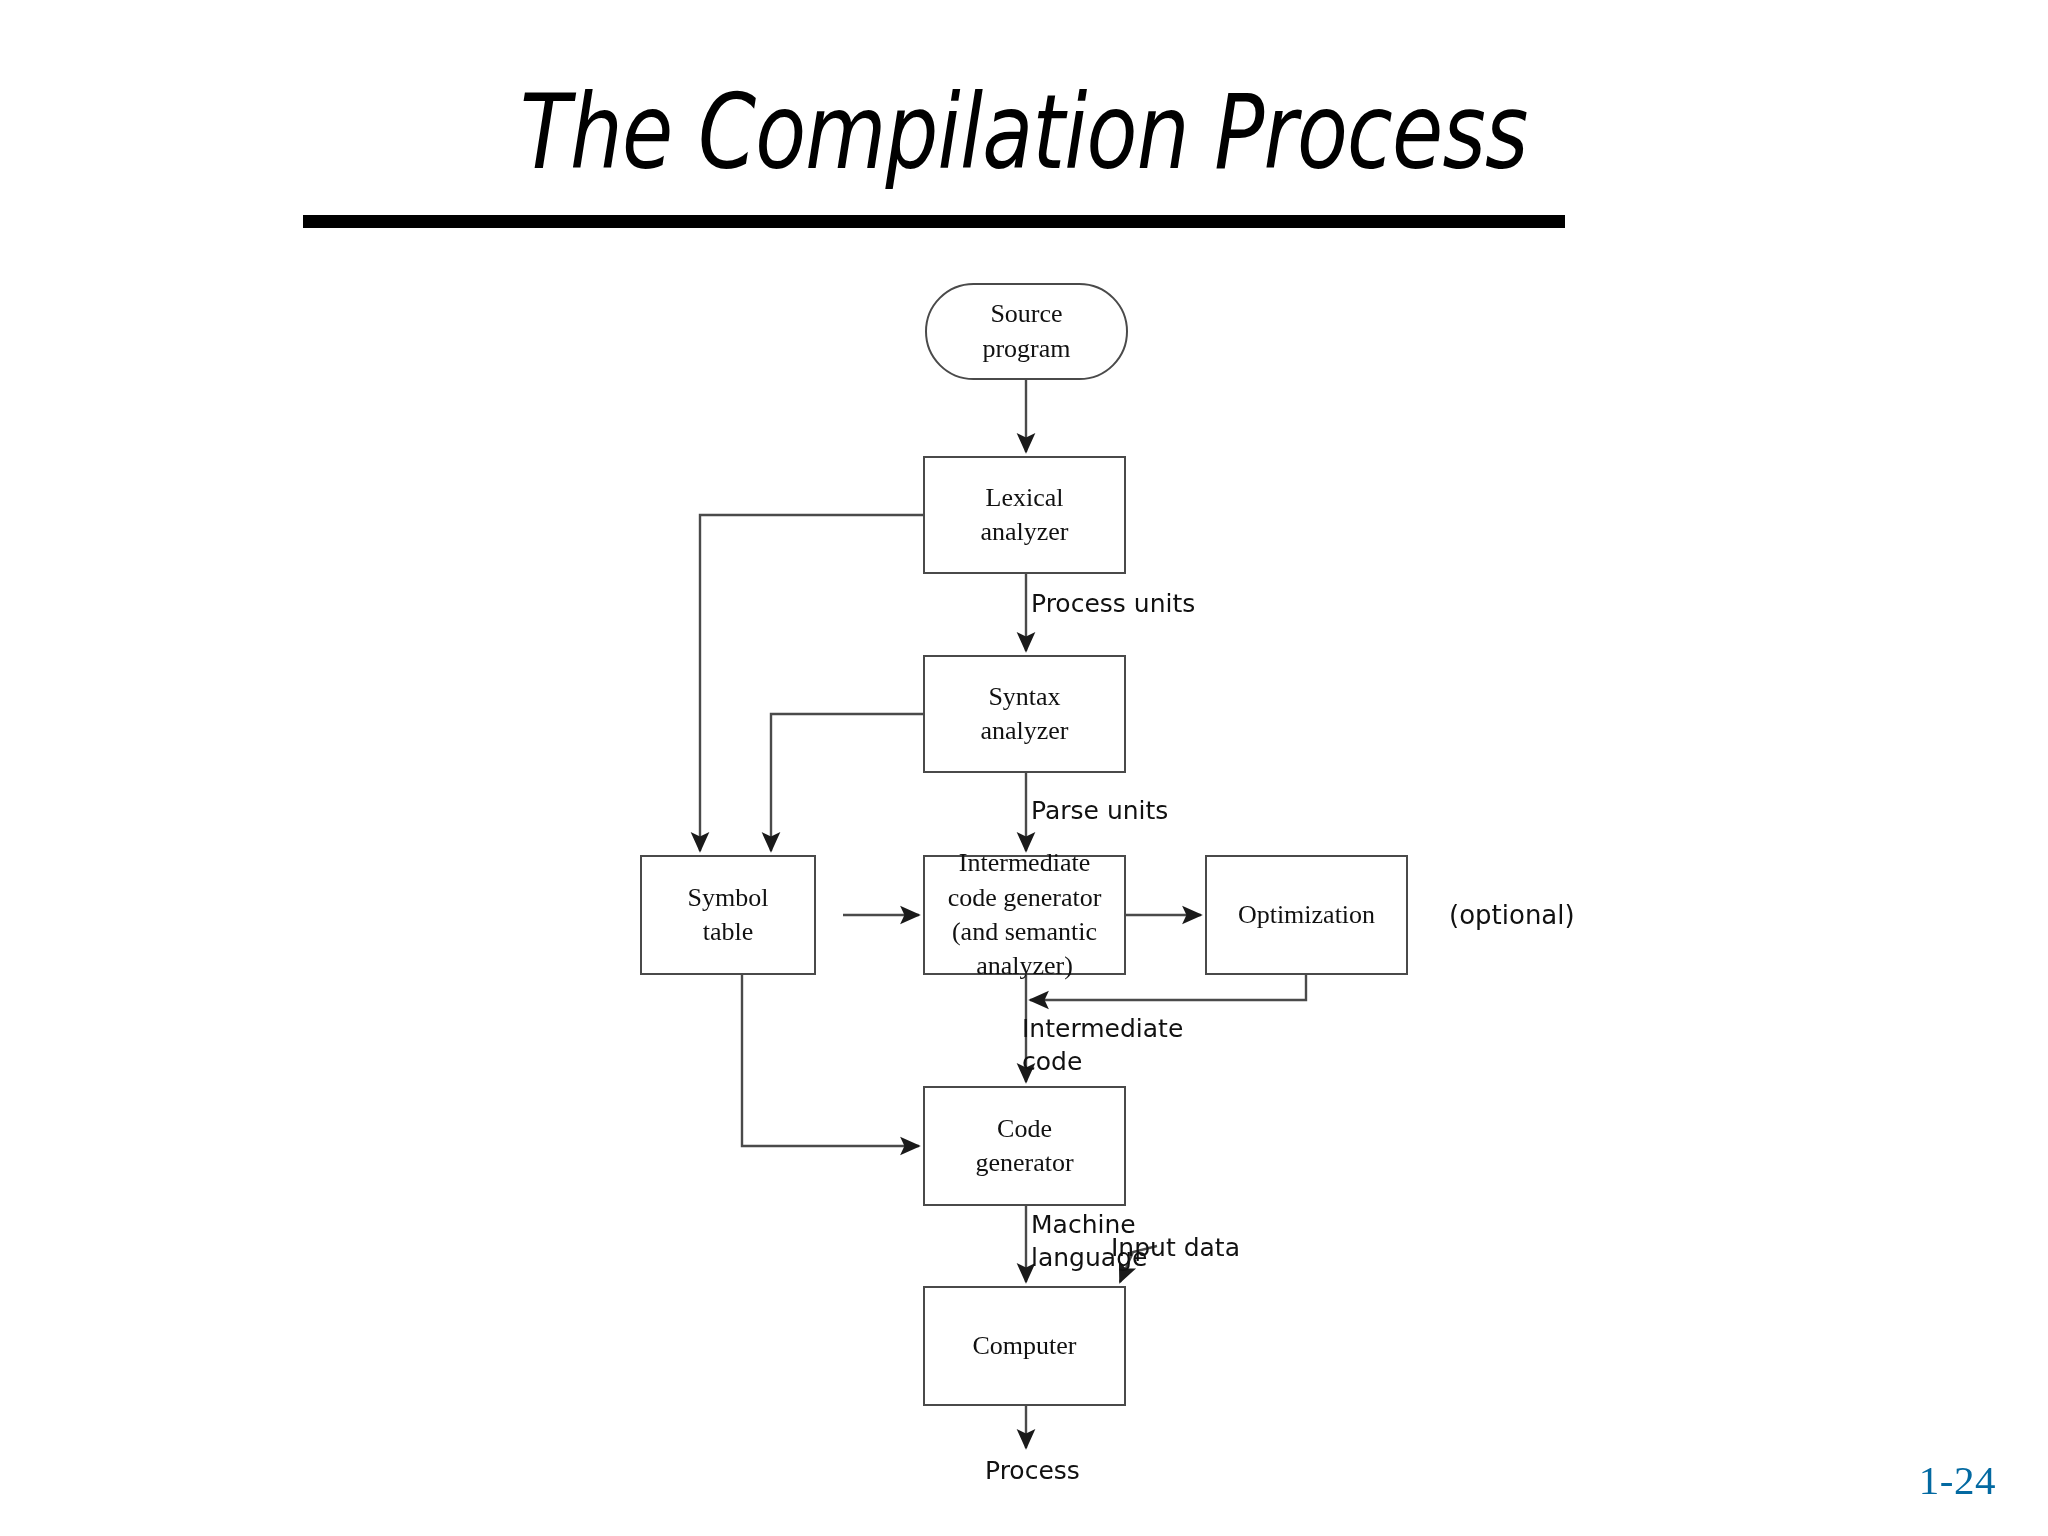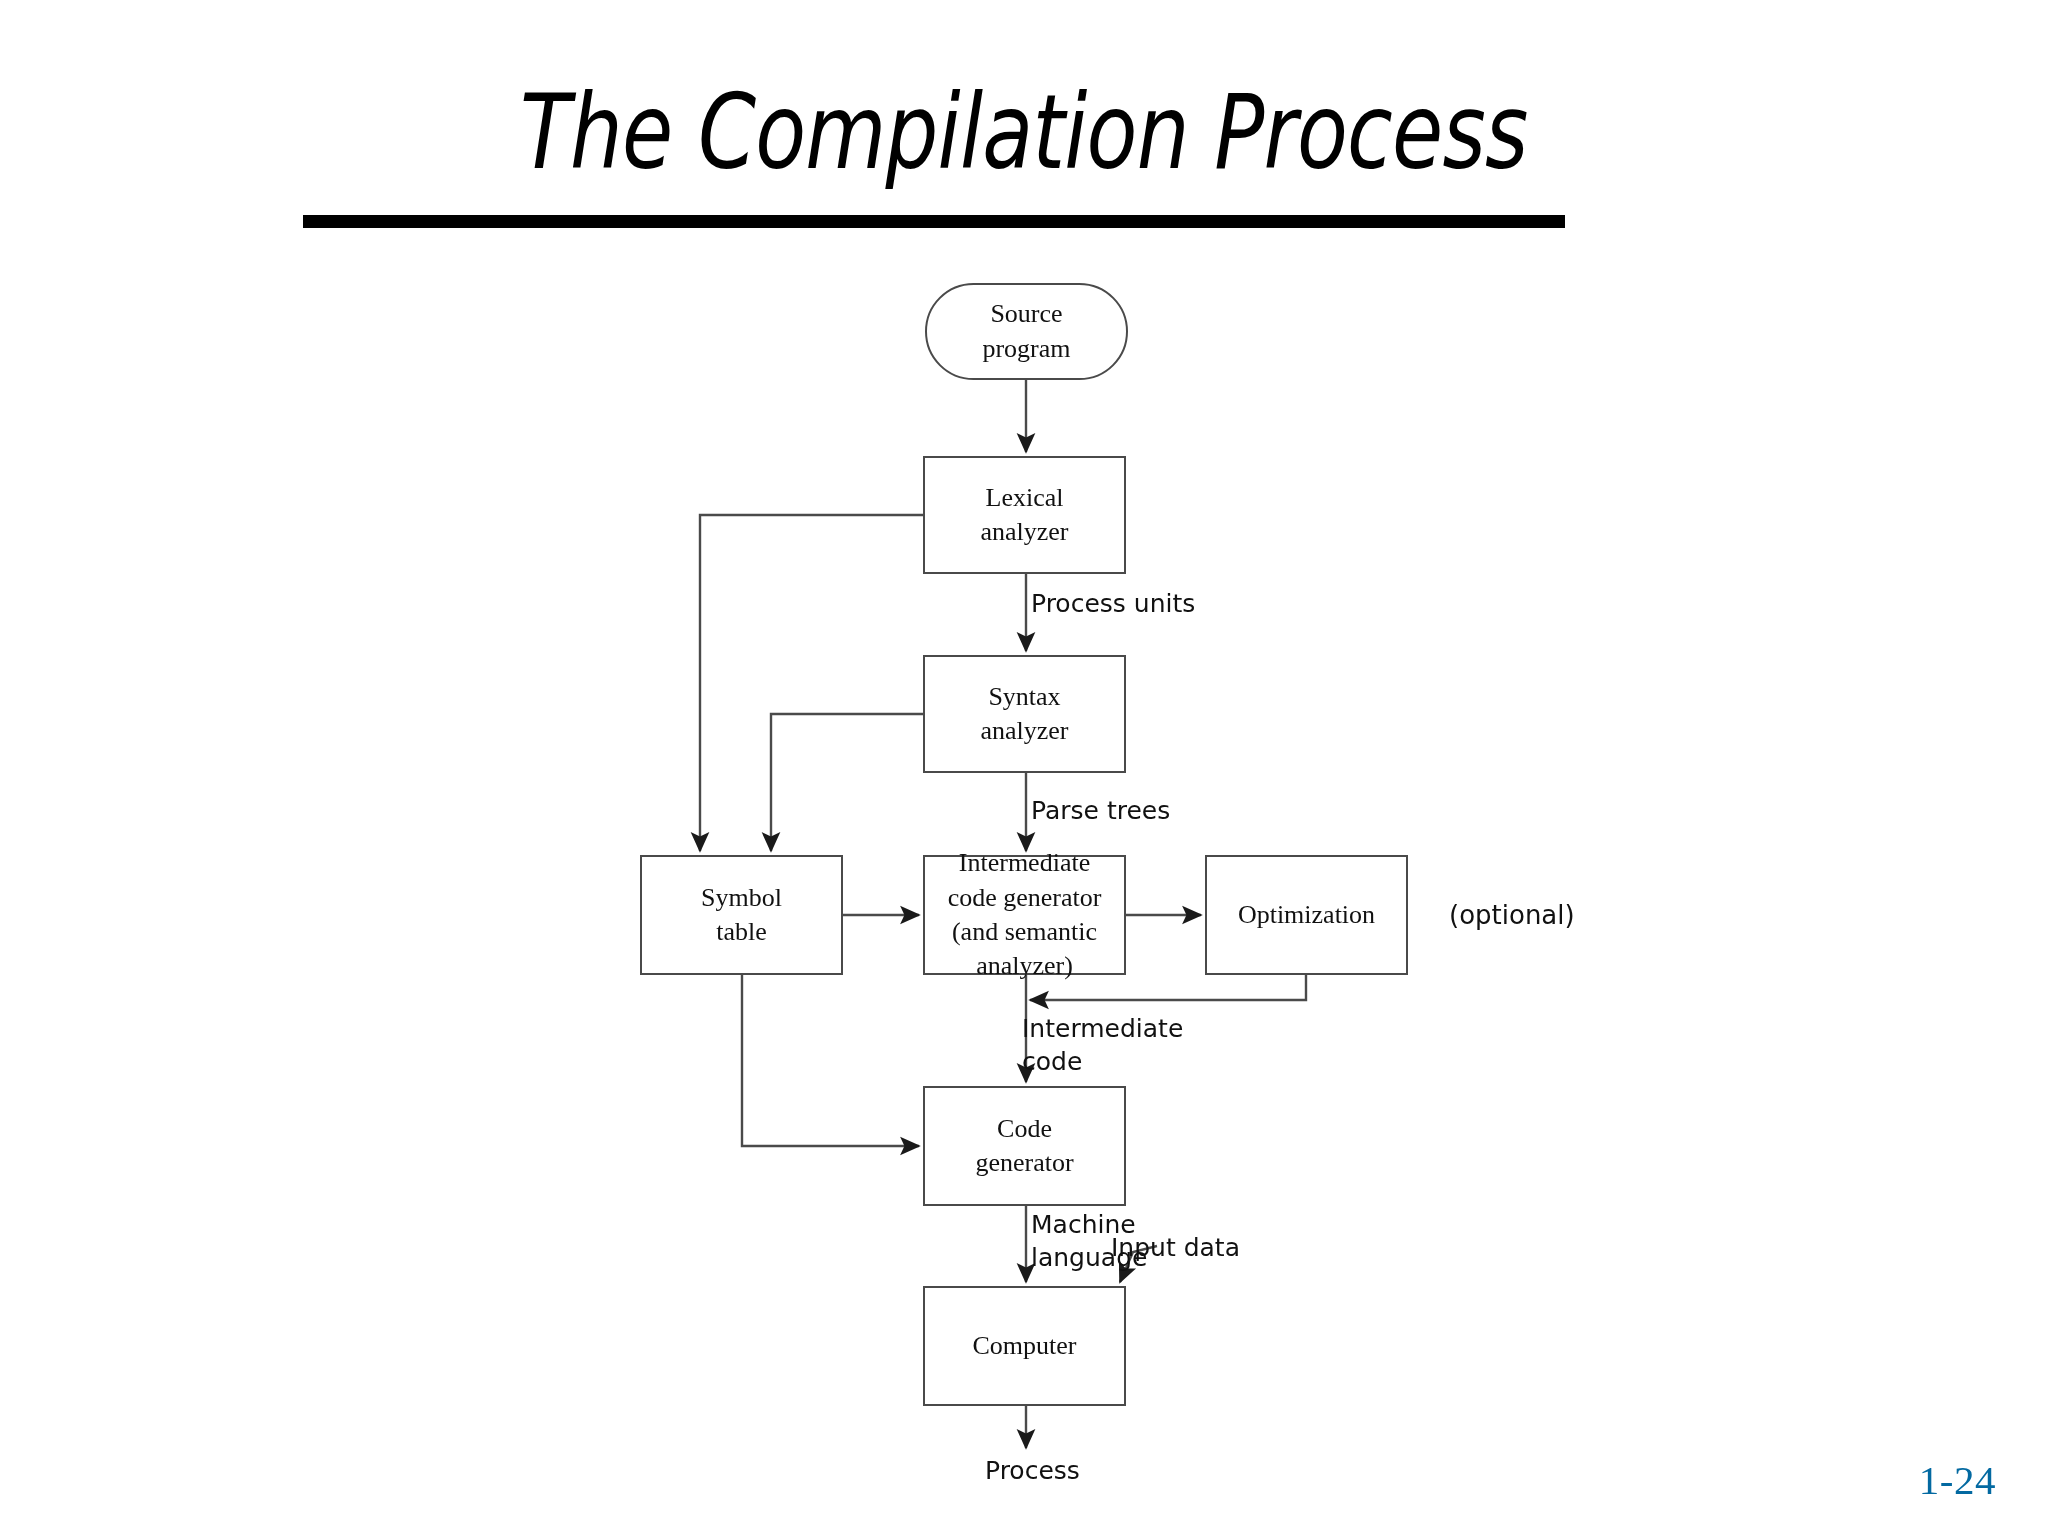--- a/index.html
+++ b/index.html
@@ -111,21 +111,21 @@
     color: #111111;
     font-family: "DejaVu Sans", sans-serif;
     font-size: 26px;
     white-space: nowrap;
   }
 
   
   #node-source-program { left: 925px;  top: 283px;  width: 203px; height: 97px;  }
   #node-lexical-analyzer     { left: 923px;  top: 456px;  width: 203px; height: 118px; }
   #node-syntax-analyzer      { left: 923px;  top: 655px;  width: 203px; height: 118px; }
-  #node-symbol-table         { left: 640px;  top: 855px;  width: 203px; height: 120px; }
+  #node-symbol-table         { left: 640px;  top: 855px;  width: 176px; height: 120px; }
   #node-intermediate-code-generator { left: 923px; top: 855px; width: 203px; height: 120px; }
   #node-optimization         { left: 1205px; top: 855px; width: 203px; height: 120px; }
   #node-code-generator       { left: 923px;  top: 1086px; width: 203px; height: 120px; }
   #node-computer             { left: 923px;  top: 1286px; width: 203px; height: 120px; }
 
   
   #label-lexical-units       { left: 1031px; top: 588px; }
   #label-parse-trees         { left: 1031px; top: 795px; }
   #label-intermediate-code   { left: 1022px; top: 1013px; }
   #label-machine-language    { left: 1031px; top: 1209px; }
@@ -217,21 +217,21 @@
       <span class="node-label">Code
 generator</span>
     </div>
 
     <div class="node" id="node-computer">
       <span class="node-label">Computer</span>
     </div>
 
     <div class="edge-label" id="label-lexical-units">Process units</div>
 
-    <div class="edge-label" id="label-parse-trees">Parse trees</div>
+    <div class="edge-label" id="label-parse-trees">Parse units</div>
 
     <div class="edge-label" id="label-intermediate-code">Intermediate
 code</div>
 
     <div class="edge-label" id="label-machine-language">Machine
 language</div>
 
     <div class="edge-label" id="label-input-data">Input data</div>
 
     <div class="edge-label" id="label-results">Process</div>

